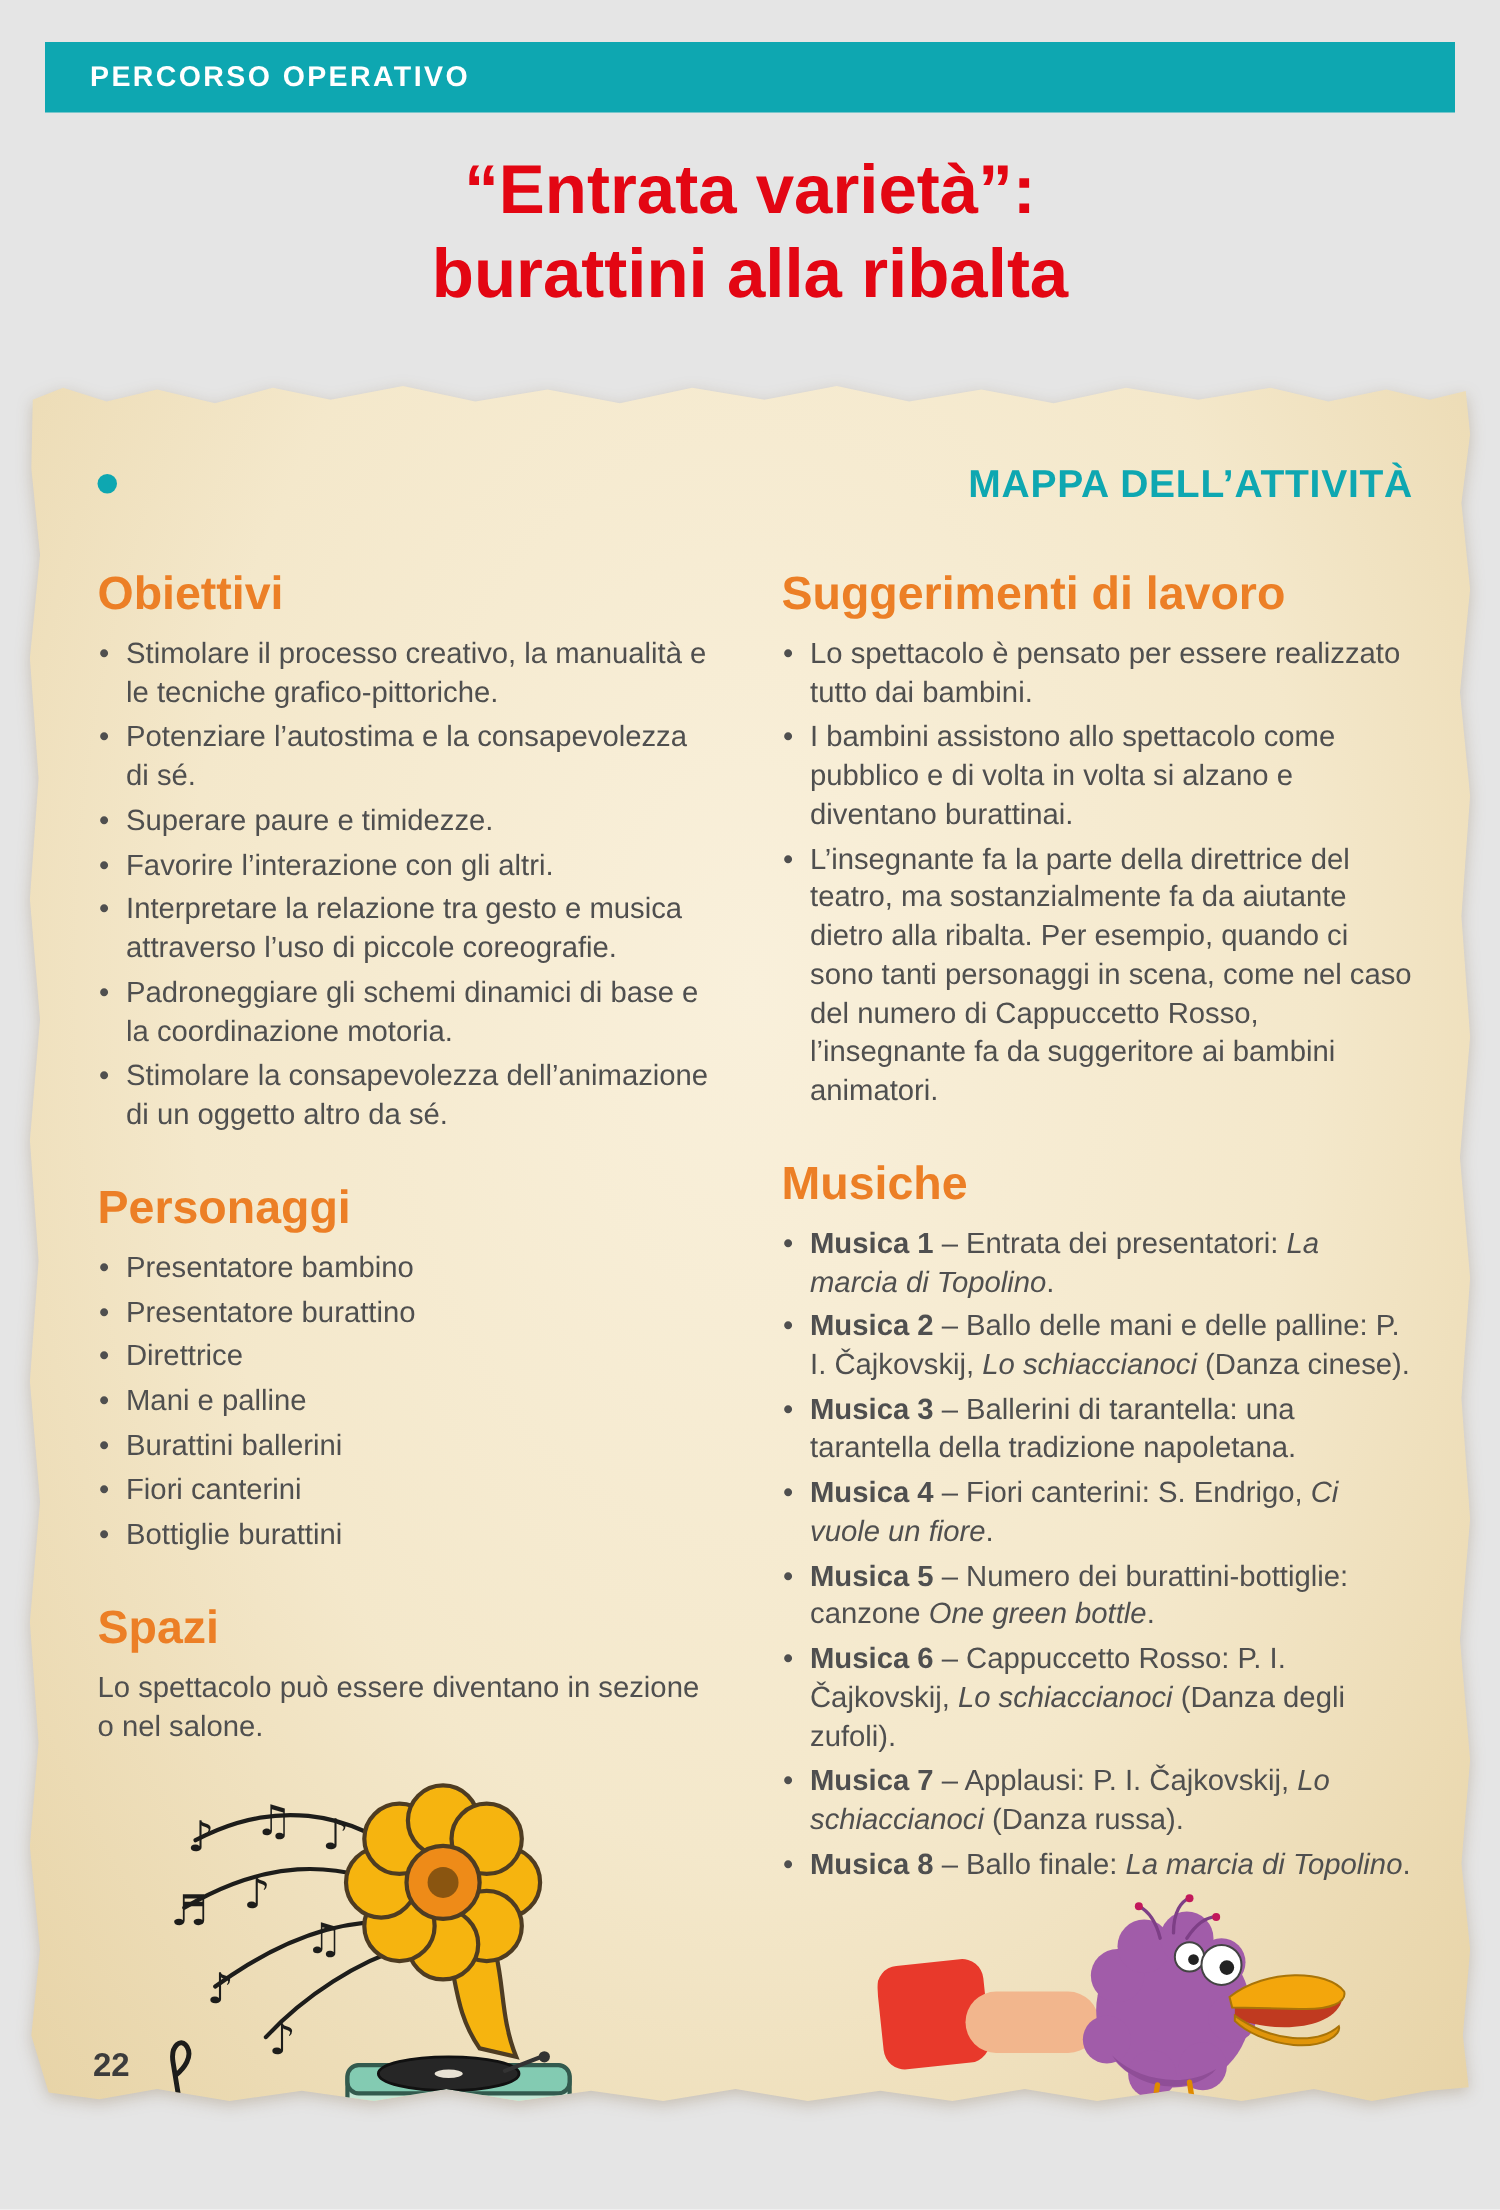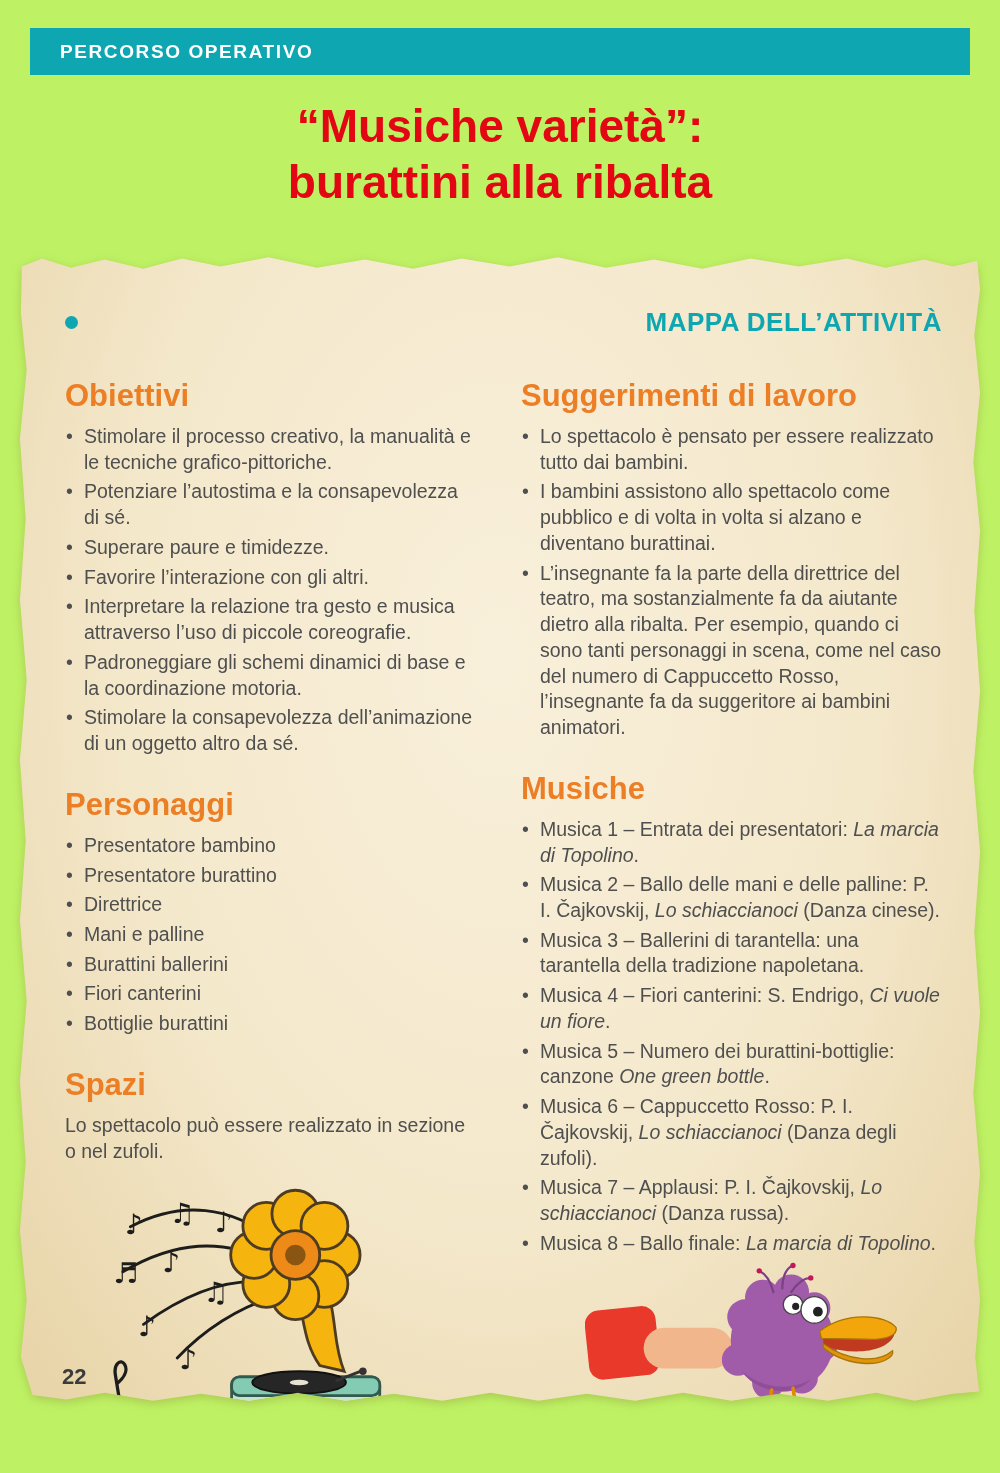--- a/index.html
+++ b/index.html
@@ -1,18 +1,18 @@
 <!DOCTYPE html>
 <html lang="it"><head>
 <meta charset="utf-8">
 <style>
   html,body { margin:0; padding:0; }
   body { background:#ffffff; }
   .page {
-    position:relative; width:1000px; height:1473px; background:#bef264;
+    position:relative; width:1000px; height:1473px; background:#e5e5e5;
     font-family:"Liberation Sans", sans-serif; overflow:hidden;
   }
   
   .topbar {
     position:absolute; left:30px; top:28px; width:940px; height:47px;
     background:#0ea7b1; color:#ffffff; box-sizing:border-box;
     font-size:19px; font-weight:bold; letter-spacing:1.6px;
     line-height:47px; padding-left:30px;
   }
   
@@ -57,21 +57,21 @@
 
   .section {
     color:#ec7f26; font-size:31px; font-weight:bold;
     margin:30px 0 10px 0;
   }
   .section:first-child { margin-top:0; }
 
   ul.blist { list-style:none; margin:0; padding:0; font-size:19.5px; line-height:1.32; color:#4f4f4f; }
   ul.blist li { position:relative; padding-left:19px; margin-bottom:4px; }
   ul.blist li::before { content:"•"; position:absolute; left:1px; top:0; color:#4f4f4f; }
-  ul.blist strong { font-weight:normal; }
+  ul.blist strong { font-weight:bold; }
   ul.blist em { font-style:italic; }
 
   .plain-text { font-size:19.5px; line-height:1.32; color:#4f4f4f; margin:0; }
 
   .gramo-illo { margin:14px 0 0 26px; }
   .bird-illo  { margin:-8px 0 0 64px; }
 
   .pagenum {
     position:absolute; left:62px; top:1364px;
     font-size:22px; font-weight:bold; color:#3c3c3c;
@@ -80,21 +80,21 @@
 </head>
 <body>
 
 <div class="page">
 
   <div class="topbar">
     <span>PERCORSO OPERATIVO</span>
   </div>
 
   <div class="title">
-    <div>“Musiche varietà”:</div>
+    <div>“Entrata varietà”:</div>
     <div>burattini alla ribalta</div>
   </div>
 
   <div class="parchment-wrap">
     <div class="parchment">
 
       <div class="map-heading">
         <span class="dot"></span>
         <span>MAPPA DELL’ATTIVITÀ</span>
       </div>
@@ -119,21 +119,21 @@
             <li>Presentatore bambino</li>
             <li>Presentatore burattino</li>
             <li>Direttrice</li>
             <li>Mani e palline</li>
             <li>Burattini ballerini</li>
             <li>Fiori canterini</li>
             <li>Bottiglie burattini</li>
           </ul>
 
           <h3 class="section">Spazi</h3>
-          <p class="plain-text">Lo spettacolo può essere realizzato in sezione o nel zufoli.</p>
+          <p class="plain-text">Lo spettacolo può essere diventano in sezione o nel salone.</p>
 
           <div class="gramo-illo">
             <svg viewBox="0 0 320 290" width="300" height="272">
 
               <g stroke="#1d1d1b" stroke-width="3" fill="none" stroke-linecap="round">
                 <path d="M200 70 C150 28 95 24 42 52"></path>
                 <path d="M198 92 C140 62 88 68 34 100"></path>
                 <path d="M196 112 C148 104 100 124 56 156"></path>
                 <path d="M192 128 C158 138 120 162 92 192"></path>
               </g>

